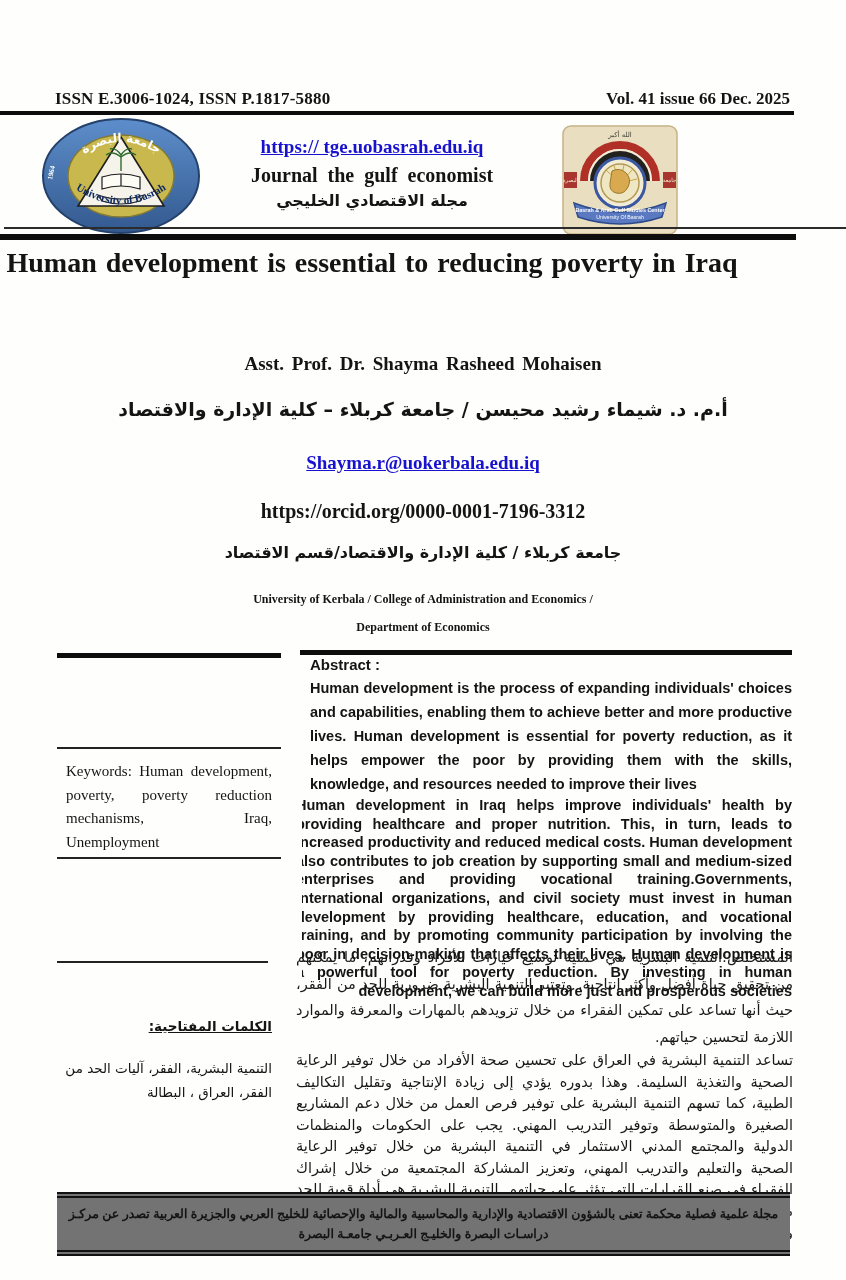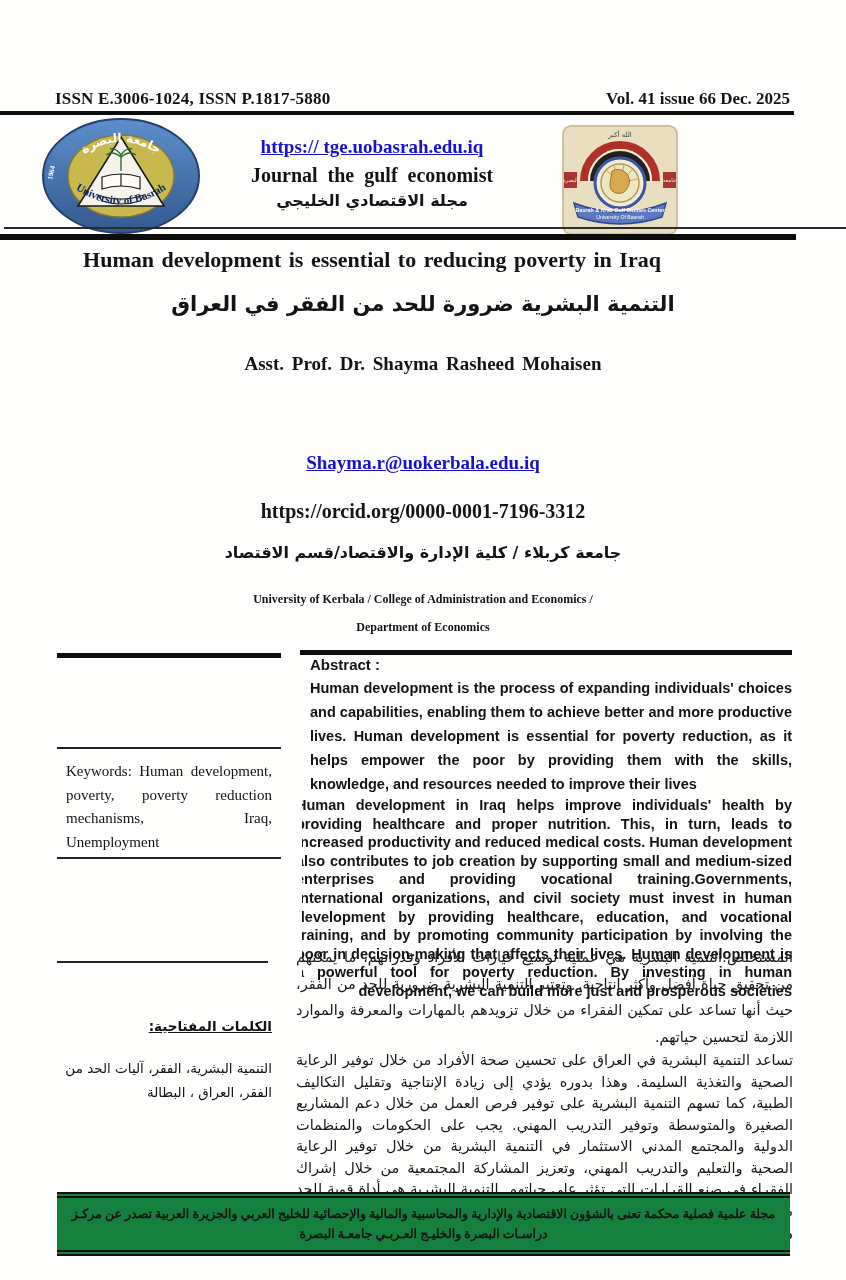--- a/index.html
+++ b/index.html
@@ -17,21 +17,21 @@
   .hdr-issn{top:89px;left:55px;font-size:17px;font-weight:bold;letter-spacing:.2px;}
   .hdr-vol{top:89px;right:56px;font-size:17px;font-weight:bold;}
 
   
   .mast-center{top:136px;left:178px;width:388px;text-align:center;}
   .mast-url{font-size:19px;font-weight:bold;color:#1812cf;text-decoration:underline;display:inline-block;margin-bottom:4px;}
   .mast-journal{font-size:20px;font-weight:bold;word-spacing:5px;line-height:26px;}
   .mast-journal-ar{font-size:16px;font-weight:bold;font-family:"DejaVu Sans",sans-serif;direction:rtl;line-height:26px;}
 
   
-  .title-en{top:247px;left:0;width:744px;font-size:22px;font-weight:bold;word-spacing:2px;}
+  .title-en{top:247px;left:0;width:744px;font-size:28px;font-weight:bold;word-spacing:2px;}
   .title-ar{top:292px;left:0;width:846px;font-size:21px;font-weight:bold;font-family:"DejaVu Sans",sans-serif;direction:rtl;}
   .author-en{top:353px;left:0;width:846px;font-size:19px;font-weight:bold;word-spacing:3px;}
   .author-ar{top:398px;left:0;width:846px;font-size:19px;font-weight:bold;font-family:"DejaVu Sans",sans-serif;direction:rtl;}
   .email{top:452px;left:0;width:846px;font-size:19px;font-weight:bold;}
   .email a{color:#1812cf;text-decoration:underline;}
   .orcid{top:500px;left:0;width:846px;font-size:20px;font-weight:bold;}
   .affil-ar{top:543px;left:0;width:846px;font-size:16px;font-weight:bold;font-family:"DejaVu Sans",sans-serif;direction:rtl;}
   .affil-en{top:585px;left:73px;width:700px;font-size:12px;font-weight:bold;line-height:28px;}
 
   
@@ -53,24 +53,24 @@
   .abstract-p1{margin:0;padding-left:8px;font-size:14.5px;font-weight:bold;
                line-height:24px;text-align:justify;}
   .abstract-p2{margin:0;margin-left:-6px;font-size:14.5px;font-weight:bold;
                line-height:18.6px;text-align:justify;text-align-last:right;}
   .abstract-ar{top:944px;left:296px;width:497px;direction:rtl;
                font-family:"DejaVu Sans",sans-serif;color:#181818;}
   .abstract-ar-p1{margin:0;font-size:14.5px;line-height:26.5px;text-align:justify;}
   .abstract-ar-p2{margin:0;font-size:14.5px;line-height:21.5px;text-align:justify;}
 
   
-  .footer-box{top:1192px;left:57px;width:733px;height:46px;background:#15803d;
+  .footer-box{top:1192px;left:57px;width:733px;height:46px;background:#737373;
               border-top:6px double #111;border-bottom:6px double #111;
               text-align:center;direction:rtl;
-              font-family:Liberation Serif, serif;font-size:12.5px;font-weight:bold;
+              font-family:Liberation Sans, sans-serif;font-size:12.5px;font-weight:bold;
               line-height:20px;padding-top:6px;}
 
   
   .logo-left{top:117px;left:40px;width:162px;height:120px;}
   .logo-right{top:125px;left:562px;width:116px;height:110px;}
 </style>
 </head>
 <body>
 
 <div class="page">
@@ -144,22 +144,22 @@
       <path d="M12 78 Q58 96 104 78 L100 92 Q58 106 16 92 Z" fill="#5a79c0" stroke="#2d4b8c" stroke-width="1.5"></path>
       <text x="58" y="87" text-anchor="middle" font-family="Liberation Sans, sans-serif" font-size="5.4" font-weight="bold" fill="#ffffff">Basrah &amp; Arab Gulf Studies Center</text>
       <text x="58" y="94" text-anchor="middle" font-family="Liberation Sans, sans-serif" font-size="5.2" fill="#ffffff">University Of Basrah</text>
     </svg>
   </div>
 
   <div class="rule" style="top:227px;left:4px;width:842px;height:2px;background:#2b2b2b;"></div>
   <div class="rule" style="top:234px;left:0;width:796px;height:6px;"></div>
 
   <div class="abs title-en center">Human development is essential to reducing poverty in Iraq</div>
-  <div class="abs title-ar center">التنمية البشرية ضرورة للحد من الفقر في العراق</div>
   <div class="abs author-en center">Asst. Prof. Dr. Shayma  Rasheed Mohaisen</div>
+  <div class="abs author-ar center">أ.م. د. شيماء رشيد محيسن / جامعة كربلاء – كلية الإدارة والاقتصاد</div>
   <div class="abs email center">
     <a href="#">Shayma.r@uokerbala.edu.iq</a>
   </div>
   <div class="abs orcid center">https://orcid.org/0000-0001-7196-3312</div>
   <div class="abs affil-ar center">جامعة كربلاء / كلية الإدارة والاقتصاد/قسم الاقتصاد</div>
   <div class="abs affil-en center">
     <div>University of Kerbala / College of Administration  and Economics /</div>
     <div>Department of Economics</div>
   </div>
 

